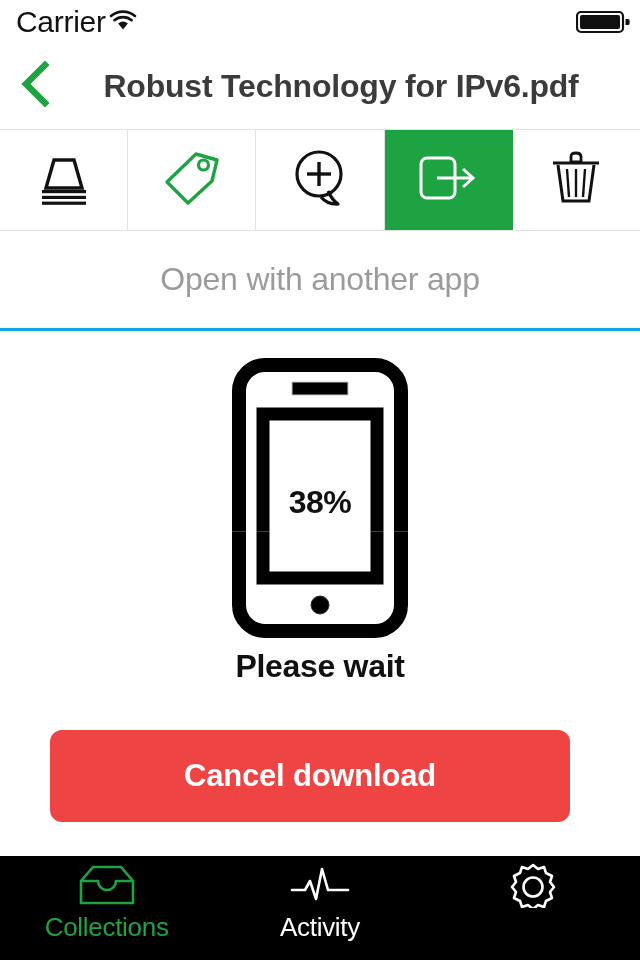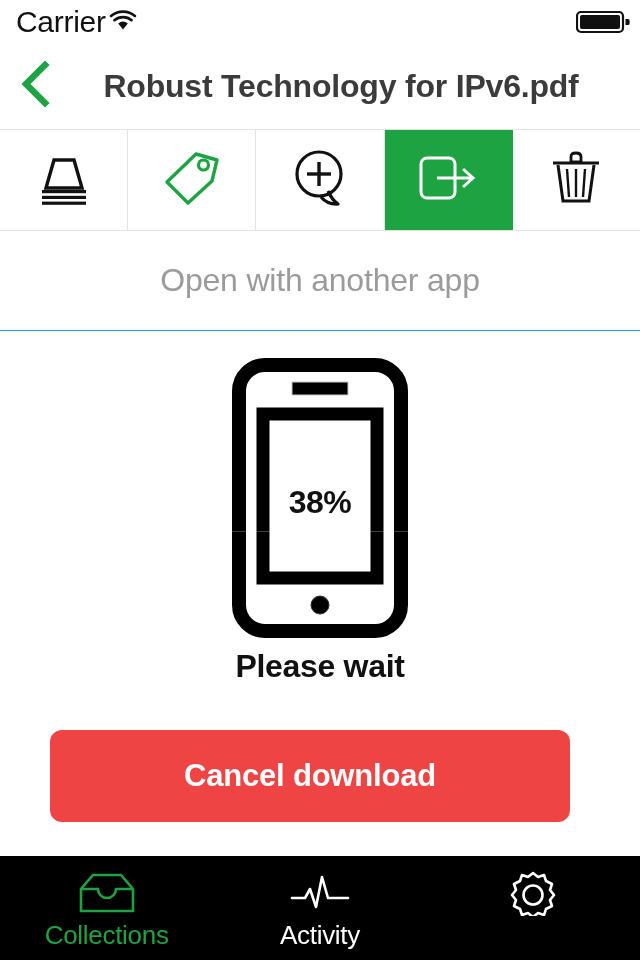--- a/index.html
+++ b/index.html
@@ -53,21 +53,21 @@
     display:flex; align-items:center; justify-content:center;
     border-right:1px solid #e2e2e2; cursor:pointer; background:#fff;
   }
   .tb-item:last-child { border-right:none; }
   .tb-item.active { background:#1ea342; border-right-color:#1ea342; }
 
   
   .subrow {
     position:absolute; left:0; top:231px; width:640px; height:100px;
     display:flex; align-items:center; justify-content:center;
-    border-bottom:1px solid #0ea5e9; background:#fff;
+    border-bottom:3px solid #0ea5e9; background:#fff;
   }
   .subrow-text { font-size:32px; color:#9b9b9b; letter-spacing:-0.2px; }
 
   
   .body { position:absolute; left:0; top:332px; width:640px; height:524px; background:#fff;padding-left:38px; }
   .phone-wrap {
     position:absolute; left:50%; top:26px; transform:translateX(-50%);
     width:176px; height:280px;
   }
   .phone-wrap svg { display:block; width:176px; height:280px; }
@@ -90,21 +90,21 @@
   }
 
   
   .tabbar {
     position:absolute; left:0; bottom:0; width:640px; height:104px;
     background:#000; display:flex;
   }
   .tab {
     flex:1 1 0; position:relative; cursor:pointer;
     display:flex; flex-direction:column; align-items:center; justify-content:flex-start;
-    padding-top:12px;
+    padding-top:4px;
   }
   .tab-icon { height:50px; display:flex; align-items:center; justify-content:center; }
   .tab-label { margin-top:2px; font-size:26px; color:#ffffff; letter-spacing:-0.3px; }
   .tab.active .tab-label { color:#1ea342; }
 </style>
 </head>
 <body>
 
 <div id="app">
 

